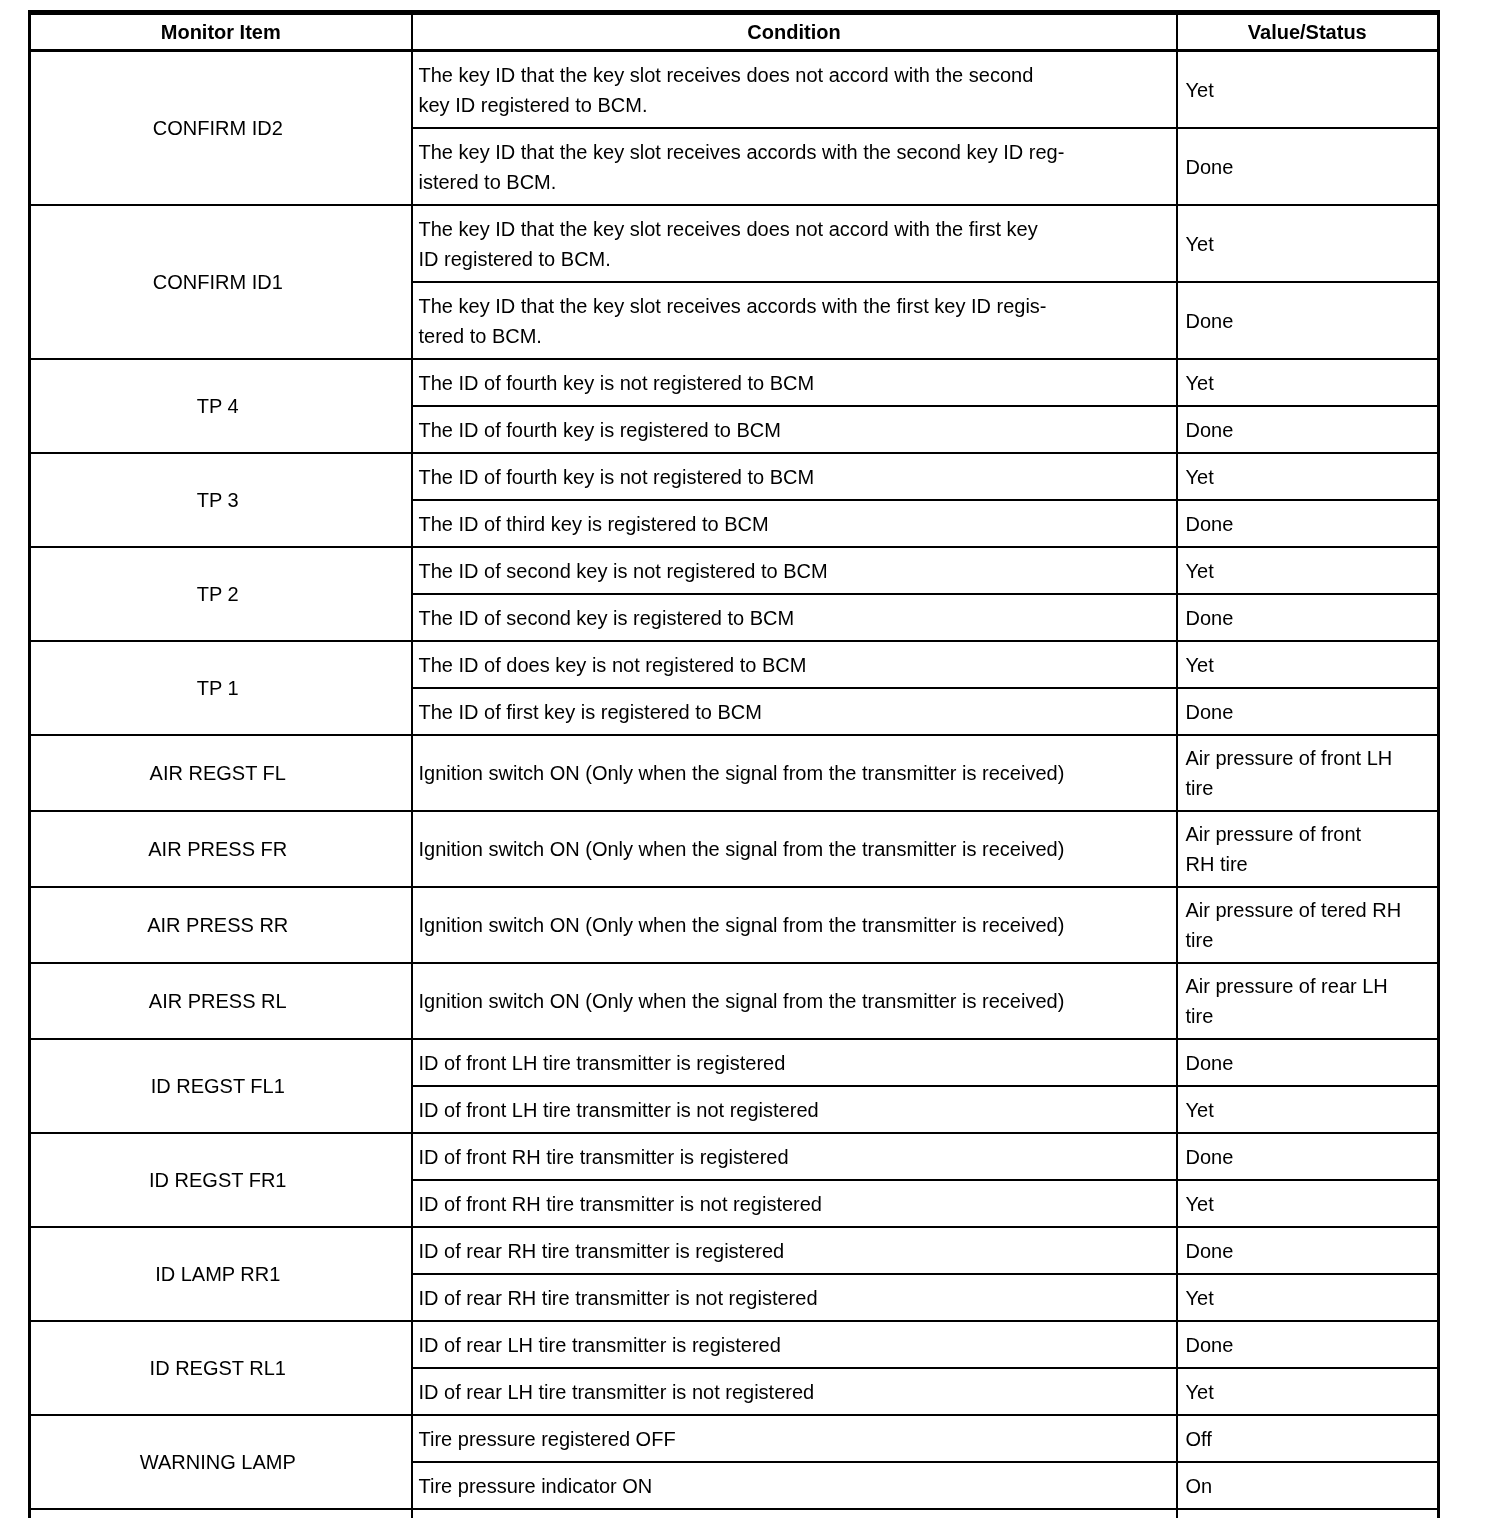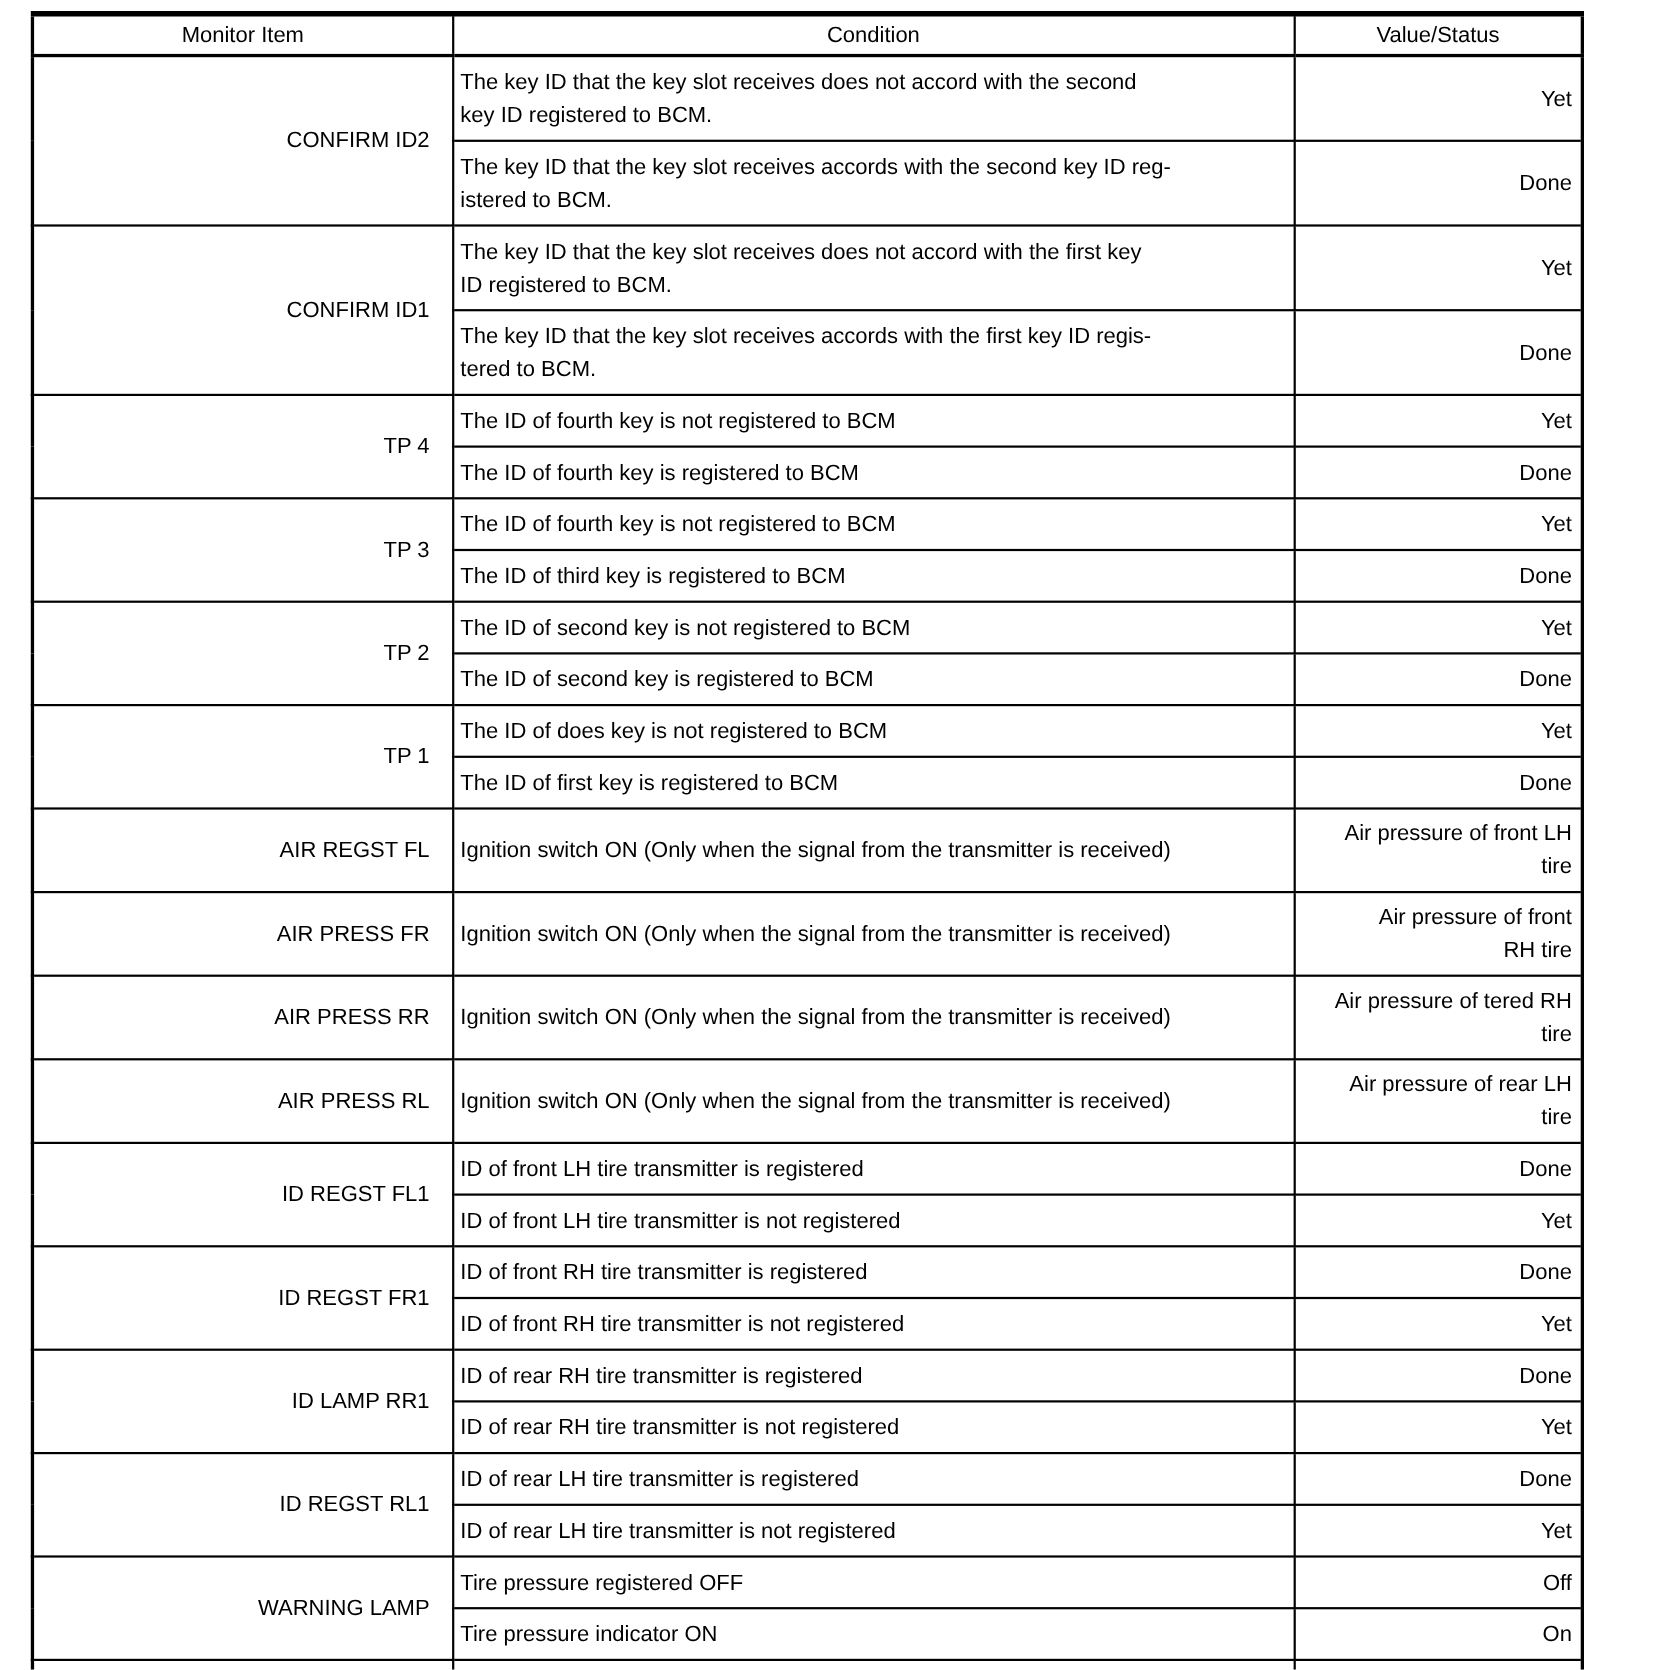--- a/index.html
+++ b/index.html
@@ -39,32 +39,33 @@
     font-weight: normal;
     vertical-align: middle;
     line-height: 30px;
     overflow: hidden;
   }
   th {
     border-bottom: 3px solid #000;
     height: 34px;
     text-align: center;
     padding: 0 6px;
+    font-weight: bold;
   }
   td.item-cell {
-    text-align: right;
+    text-align: center;
     padding: 2px 20px 2px 14px;
   }
   td.cond-cell {
     text-align: left;
     padding: 2px 8px 2px 6px;
     white-space: pre-line;
   }
   td.value-cell {
-    text-align: right;
+    text-align: left;
     padding: 2px 8px;
     white-space: pre-line;
   }
   tr.r-sm td { height: 41px; border-radius: 10px; }
   tr.r-md td { height: 70px; }
   tr.r-lg td { height: 71px; }
 </style>
 </head>
 <body>
 

